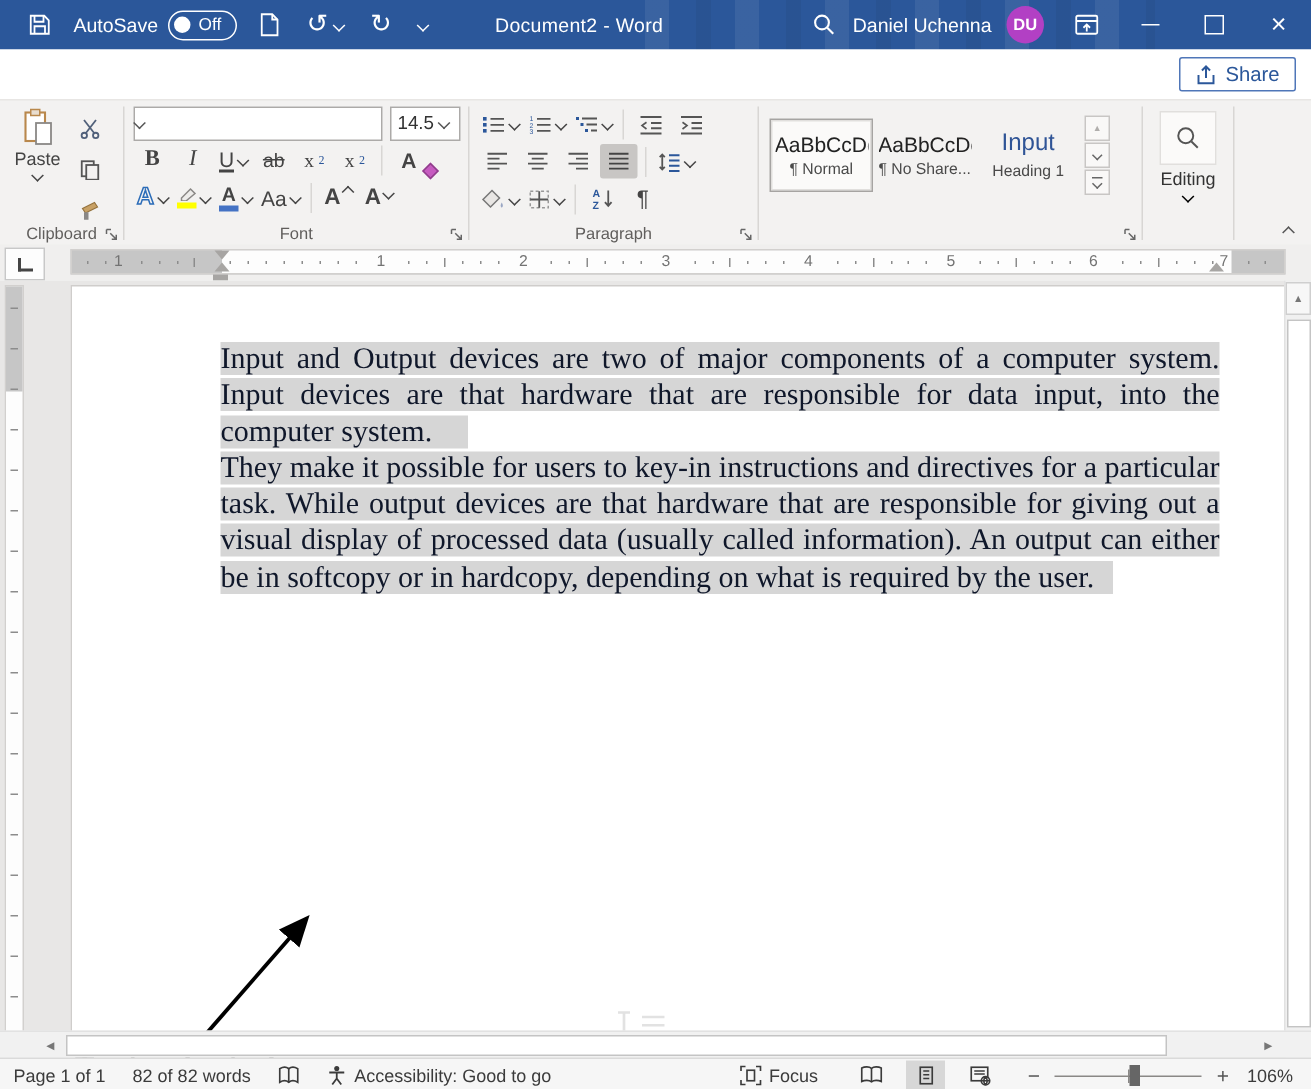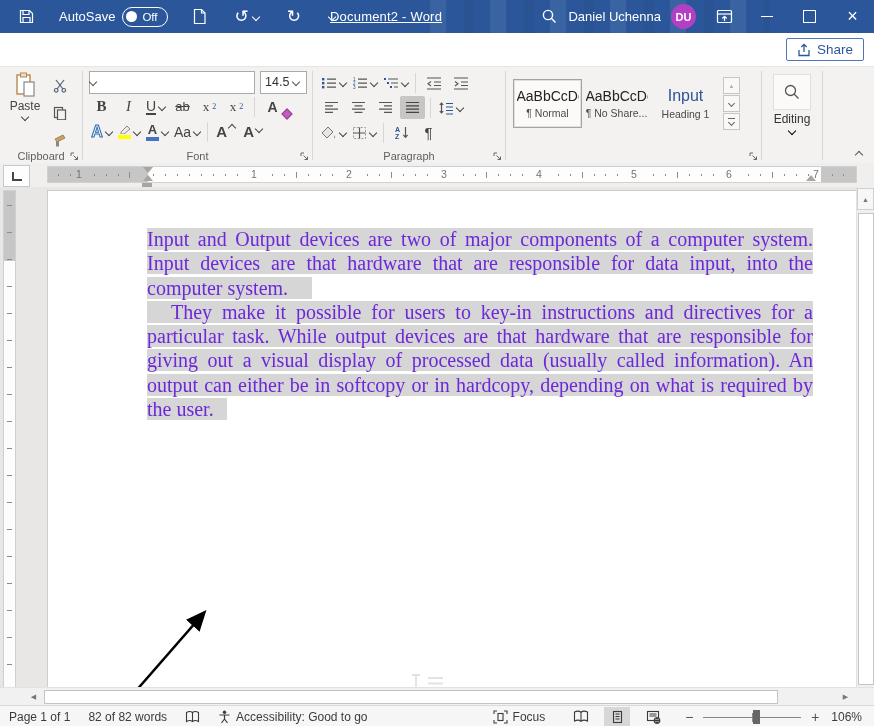--- a/index.html
+++ b/index.html
@@ -5,33 +5,33 @@
   html,body{margin:0;padding:0;width:874px;height:726px;overflow:hidden;
     font-family:"Liberation Sans", sans-serif; background:#fff;}
   #app{position:relative;width:874px;height:726px;}
   svg{display:block}
 
   
   .titlebar{position:absolute;left:0;top:0;width:874px;height:33px;background:#2b579a;
     display:flex;align-items:center;color:#fff;font-size:13px;}
   .titlebar .deco{position:absolute;left:430px;top:0;width:340px;height:33px;
     background:repeating-linear-gradient(90deg,rgba(255,255,255,.07) 0 16px,rgba(255,255,255,0) 16px 34px,rgba(0,0,0,.05) 34px 44px,rgba(255,255,255,0) 44px 60px);}
-  .tb-left{display:flex;align-items:center;gap:20px;padding-left:14px;position:relative;z-index:2;}
+  .tb-left{display:flex;align-items:center;gap:10px;padding-left:14px;position:relative;z-index:2;}
   .tb-btn{display:flex;align-items:center;justify-content:center;height:33px;padding:0 4px;cursor:default;}
   .autosave-wrap{display:flex;align-items:center;gap:7px;}
   .toggle{display:flex;align-items:center;gap:5px;border:1px solid #fff;border-radius:10px;
     height:18px;padding:0 9px 0 3px;}
   .toggle .dot{width:11px;height:11px;border-radius:50%;background:#fff;}
   .toggle .lbl{font-size:11.5px;}
   .glyphbtn{font-family:"DejaVu Sans",sans-serif;font-size:17px;line-height:1;color:#fff;}
   .chv{display:inline-block;width:5px;height:5px;border-right:1.4px solid currentColor;
     border-bottom:1.4px solid currentColor;transform:rotate(45deg);}
   .chv.up{transform:rotate(-135deg);}
   .tb-title{position:absolute;left:330px;top:0;height:33px;display:flex;align-items:center;
-    font-size:13px;z-index:2;letter-spacing:.2px;text-decoration:underline;}
+    font-size:13px;z-index:2;letter-spacing:.2px;}
   .tb-right{position:absolute;right:0;top:0;height:33px;display:flex;align-items:center;z-index:2;}
   .username{margin:0 10px 0 6px;font-size:13px;}
   .avatar{width:25px;height:25px;border-radius:50%;background:#b240c4;display:flex;align-items:center;
     justify-content:center;font-size:11px;font-weight:bold;margin-right:16px;}
   .winbtn{width:43px;height:33px;display:flex;align-items:center;justify-content:center;font-size:15px;}
   .maxbox{width:11px;height:11px;border:1.3px solid #fff;}
   .minline{width:12px;height:0;border-top:1.5px solid #fff;}
 
   
   .tabrow{position:absolute;left:0;top:33px;width:874px;height:33px;background:#fff;display:flex;align-items:center;}
@@ -106,26 +106,26 @@
   .ind.box{width:10px;height:4px;background:#a7a5a3;border:0;}
 
   
   .docarea{position:absolute;left:0;top:187px;width:874px;height:518px;background:#e8e7e6;overflow:hidden;}
   .vruler{position:absolute;left:3px;top:3px;width:11px;height:498px;background:#fdfdfd;border:1px solid #d2d0ce;}
   .vruler .marg{position:absolute;left:0;top:0;width:100%;height:70px;background:#c6c6c6;}
   .vtick{position:absolute;left:3px;width:5px;height:1px;background:#8c8c8c;}
   .page{position:absolute;left:47px;top:3px;width:810px;height:515px;background:#fff;
     border:1px solid #cfcdcb;box-sizing:border-box;}
   .doctext{position:absolute;left:99px;top:36px;width:666px;
-    font-family:"Liberation Serif","DejaVu Serif",serif;font-size:20px;line-height:24.3px;color:#6d28d9;
+    font-family:"Liberation Serif","DejaVu Serif",serif;font-size:20px;line-height:24.3px;color:#0f172a;
     text-align:justify;}
   .doctext p{margin:0;}
   .sel{background:#d6d6d6;}
   .sel.pad1{padding-right:24px;}
-  .sel.pad2{padding-right:13px;padding-left:24px;}
+  .sel.pad2{padding-right:13px;}
   .annot-label{position:absolute;left:50px;top:512px;font-size:21px;font-weight:bold;color:#0d0d0d;
     letter-spacing:.2px;}
   .annot-arrow{position:absolute;left:100px;top:415px;}
   .ibeam{position:absolute;left:404px;top:486px;}
   
   .vscroll{position:absolute;right:0;top:0;width:17px;height:501px;background:#f0f0f0;border-left:1px solid #e2e2e2;}
   .sq{width:15px;height:20px;background:#f7f7f7;border:1px solid #cfcfcf;display:flex;align-items:center;
     justify-content:center;color:#777;font-size:7px;margin:1px auto 0;}
   .vthumb{position:absolute;left:1px;top:26px;width:14px;height:470px;background:#fff;border:1px solid #c4c4c4;}
   .hscroll{position:absolute;left:0;bottom:0;width:874px;height:17px;background:#f1f1f1;border-top:1px solid #e2e2e2;}

